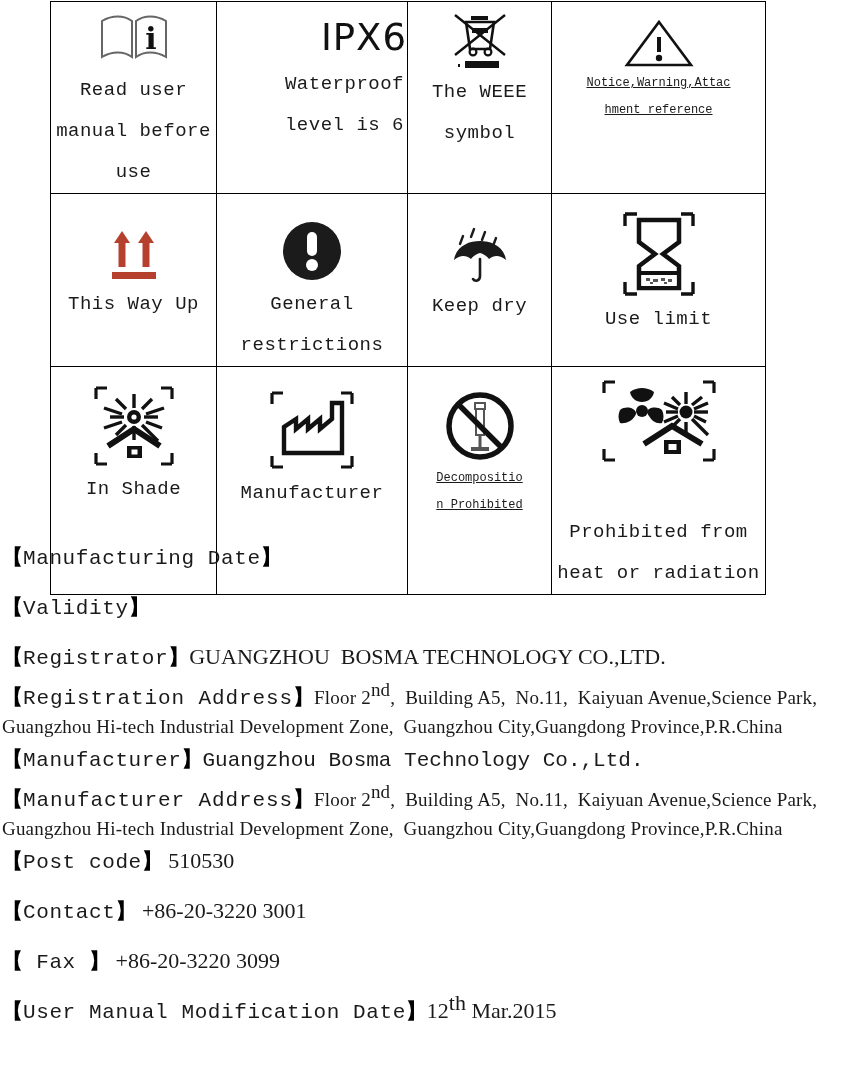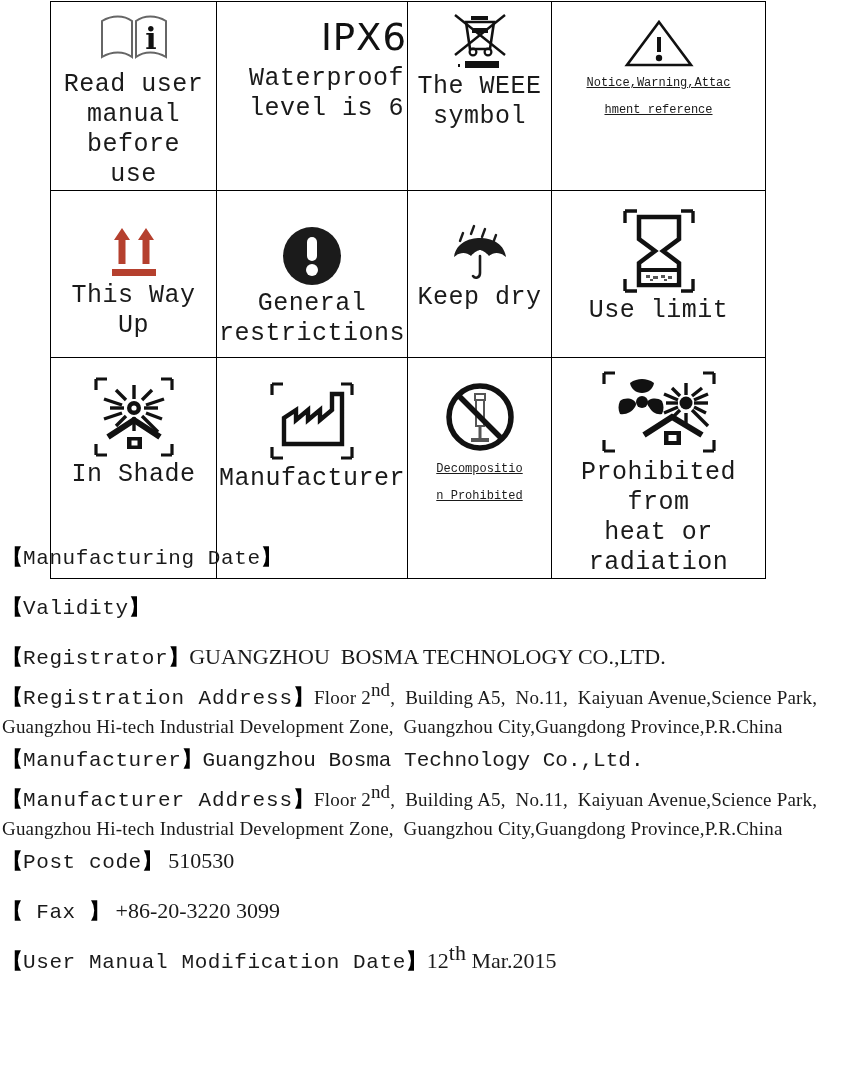--- a/index.html
+++ b/index.html
@@ -49,22 +49,22 @@
     padding-top: 6px;
   }
   .icon-box {
     display: flex;
     align-items: center;
     justify-content: center;
     flex: 0 0 auto;
   }
   .cap {
     font-family: "Liberation Mono", monospace;
-    font-size: 25px;
-    line-height: 30px;
+    font-size: 19px;
+    line-height: 41px;
     color: #1a1a1a;
     letter-spacing: 0.5px;
     white-space: pre-wrap;
     padding: 0 3px;
   }
   .cap.small {
     font-size: 12px;
     line-height: 27px;
     letter-spacing: 0px;
     text-decoration: underline;
@@ -347,21 +347,21 @@
             </g>
             <line x1="15" y1="15" x2="59" y2="59" stroke="#111" stroke-width="5.5"></line>
           </svg>
         </div>
         <div class="cap small">Decompositio
 n Prohibited</div>
       </div>
     </td>
 
     <td>
-      <div class="cell-inner" style="padding-top:10px;">
+      <div class="cell-inner" style="padding-top:10px;gap:45px;">
         <div class="icon-box" style="height:90px;">
           <svg width="130" height="88" viewBox="0 0 130 88">
             <g stroke="#111" stroke-width="3.2" fill="none">
               <path d="M10 4 L10 15 M10 4 L21 4"></path>
               <path d="M120 4 L120 15 M120 4 L109 4"></path>
               <path d="M10 82 L10 71 M10 82 L21 82"></path>
               <path d="M120 82 L120 71 M120 82 L109 82"></path>
             </g>
 
             <g fill="#111">
@@ -409,19 +409,20 @@
   <div class="line row-pad-tight"><span class="brk">【</span><span class="lbl">Registrator</span><span class="brk">】</span><span class="val-serif">GUANGZHOU  BOSMA TECHNOLOGY CO.,LTD.</span></div>
 
   <div class="line row-pad-tight" style="line-height:28px;"><span class="brk">【</span><span class="lbl sp-lg">Registration Address</span><span class="brk">】</span><span class="addr">Floor 2</span><sup class="addr">nd</sup><span class="addr">,  Building A5,  No.11,  Kaiyuan Avenue,Science Park, Guangzhou Hi-tech Industrial Development Zone,  Guangzhou City,Guangdong Province,P.R.China</span></div>
 
   <div class="line row-pad-tight"><span class="brk">【</span><span class="lbl">Manufacturer</span><span class="brk">】</span><span class="val-mono">Guangzhou Bosma Technology Co.,Ltd.</span></div>
 
   <div class="line row-pad-tight" style="line-height:28px;"><span class="brk">【</span><span class="lbl sp-lg">Manufacturer Address</span><span class="brk">】</span><span class="addr">Floor 2</span><sup class="addr">nd</sup><span class="addr">,  Building A5,  No.11,  Kaiyuan Avenue,Science Park, Guangzhou Hi-tech Industrial Development Zone,  Guangzhou City,Guangdong Province,P.R.China</span></div>
 
   <div class="line row-pad"><span class="brk">【</span><span class="lbl">Post code</span><span class="brk">】</span><span class="val-serif"> 510530</span></div>
 
+  <div class="line row-pad"><span class="brk">【</span><span class="lbl">Contact</span><span class="brk">】</span><span class="val-serif"> +86-20-3220 3001</span></div>
 
   <div class="line row-pad"><span class="brk">【</span><span class="lbl" style="white-space:pre;"> Fax </span><span class="brk">】</span><span class="val-serif"> +86-20-3220 3099</span></div>
 
 
   <div class="line"><span class="brk">【</span><span class="lbl">User Manual Modification Date</span><span class="brk">】</span><span class="val-serif">12</span><sup class="val-serif">th</sup><span class="val-serif"> Mar.2015</span></div>
 
 </div>
 
 </body></html>

